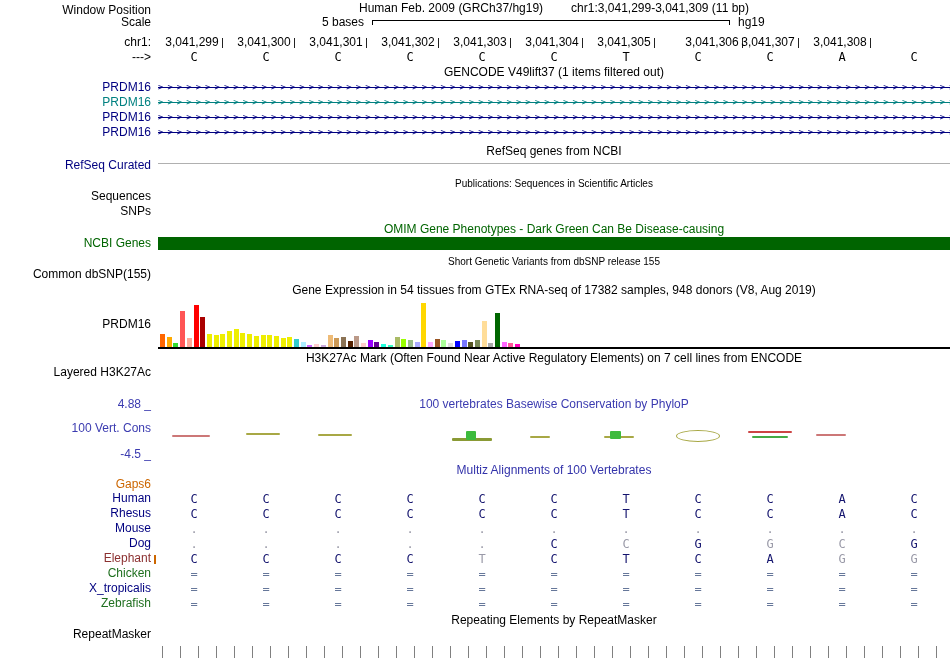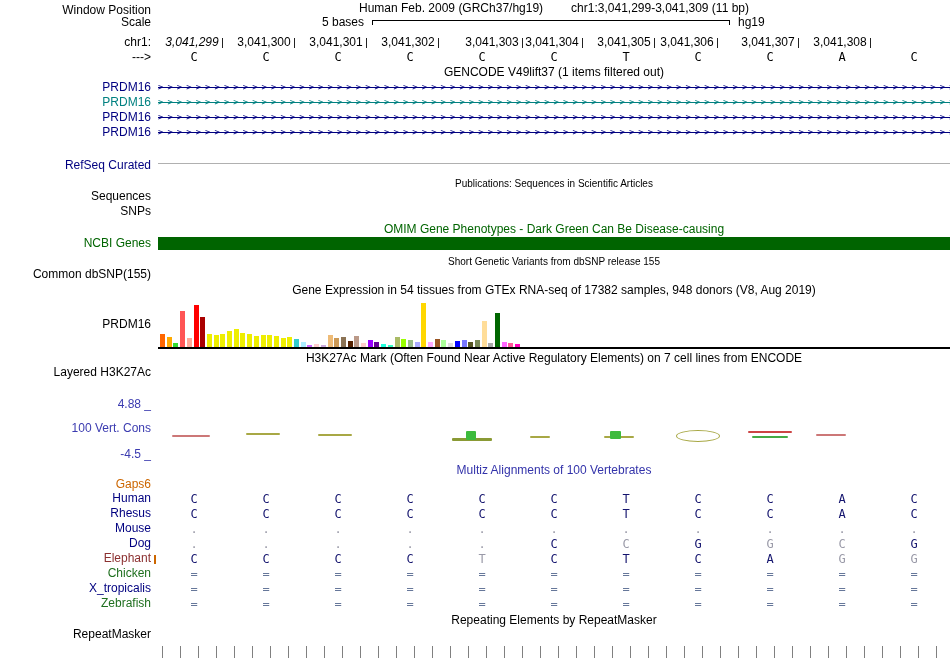--- a/index.html
+++ b/index.html
@@ -84,28 +84,28 @@
   <div class="scalerow">
     <span class="scaletext">5 bases</span>
     <div class="scalebar">
       <i class="se l"></i>
       <i class="se r"></i>
     </div>
     <span class="asm">hg19</span>
   </div>
 
   <div class="content" style="top:33px;height:16px">
-      <div class="rcell" style="left: 0px; font-style: italic;"><span>3,041,299</span><span class="rtick"></span></div>
+      <div class="rcell" style="left: 0px;"><span>3,041,299</span><span class="rtick"></span></div>
       <div class="rcell" style="left: 72px;"><span>3,041,300</span><span class="rtick"></span></div>
       <div class="rcell" style="left: 144px;"><span>3,041,301</span><span class="rtick"></span></div>
       <div class="rcell" style="left: 216px;"><span>3,041,302</span><span class="rtick"></span></div>
-      <div class="rcell" style="left: 300px;"><span>3,041,303</span><span class="rtick"></span></div>
+      <div class="rcell" style="left: 288px;"><span>3,041,303</span><span class="rtick"></span></div>
       <div class="rcell" style="left: 360px;"><span>3,041,304</span><span class="rtick"></span></div>
       <div class="rcell" style="left: 432px;"><span>3,041,305</span><span class="rtick"></span></div>
-      <div class="rcell" style="left: 495px;"><span>3,041,306</span><span class="rtick"></span></div>
+      <div class="rcell" style="left: 520px;"><span>3,041,306</span><span class="rtick"></span></div>
       <div class="rcell" style="left: 576px;"><span>3,041,307</span><span class="rtick"></span></div>
       <div class="rcell" style="left: 648px;"><span>3,041,308</span><span class="rtick"></span></div>
     </div>
   <div class="content" style="top:50px;height:15px">
       <div class="bcell" style="left: 0px;">C</div>
       <div class="bcell" style="left: 72px;">C</div>
       <div class="bcell" style="left: 144px;">C</div>
       <div class="bcell" style="left: 216px;">C</div>
       <div class="bcell" style="left: 288px;">C</div>
       <div class="bcell" style="left: 360px;">C</div>
@@ -129,20 +129,21 @@
       <div class="txrow" style="top: 111px; color: rgb(0, 0, 128);">
         <div class="txline"></div>
         <div class="txarrows">&gt;&gt;&gt;&gt;&gt;&gt;&gt;&gt;&gt;&gt;&gt;&gt;&gt;&gt;&gt;&gt;&gt;&gt;&gt;&gt;&gt;&gt;&gt;&gt;&gt;&gt;&gt;&gt;&gt;&gt;&gt;&gt;&gt;&gt;&gt;&gt;&gt;&gt;&gt;&gt;&gt;&gt;&gt;&gt;&gt;&gt;&gt;&gt;&gt;&gt;&gt;&gt;&gt;&gt;&gt;&gt;&gt;&gt;&gt;&gt;&gt;&gt;&gt;&gt;&gt;&gt;&gt;&gt;&gt;&gt;&gt;&gt;&gt;&gt;&gt;&gt;&gt;&gt;&gt;&gt;&gt;&gt;&gt;&gt;&gt;&gt;&gt;&gt;&gt;&gt;</div>
       </div>
       <div class="txrow" style="top: 126px; color: rgb(0, 0, 128);">
         <div class="txline"></div>
         <div class="txarrows">&gt;&gt;&gt;&gt;&gt;&gt;&gt;&gt;&gt;&gt;&gt;&gt;&gt;&gt;&gt;&gt;&gt;&gt;&gt;&gt;&gt;&gt;&gt;&gt;&gt;&gt;&gt;&gt;&gt;&gt;&gt;&gt;&gt;&gt;&gt;&gt;&gt;&gt;&gt;&gt;&gt;&gt;&gt;&gt;&gt;&gt;&gt;&gt;&gt;&gt;&gt;&gt;&gt;&gt;&gt;&gt;&gt;&gt;&gt;&gt;&gt;&gt;&gt;&gt;&gt;&gt;&gt;&gt;&gt;&gt;&gt;&gt;&gt;&gt;&gt;&gt;&gt;&gt;&gt;&gt;&gt;&gt;&gt;&gt;&gt;&gt;&gt;&gt;&gt;&gt;</div>
       </div>
     </div>
 
+  <div class="hdr" style="top:145px">RefSeq genes from NCBI</div>
   <div class="sepline" style="top:163px"></div>
 
   <div class="hdr" style="top: 223px; color: rgb(0, 100, 0);">OMIM Gene Phenotypes - Dark Green Can Be Disease-causing</div>
 
   <div class="hdr small" style="top:177px">Publications: Sequences in Scientific Articles</div>
   <div class="omimbar" style="top: 237px; background: rgb(0, 100, 0);"></div>
 
   <div class="hdr small" style="top:255px">Short Genetic Variants from dbSNP release 155</div>
 
   <div class="hdr" style="top:284px">Gene Expression in 54 tissues from GTEx RNA-seq of 17382 samples, 948 donors (V8, Aug 2019)</div>
@@ -199,20 +200,21 @@
       <div class="gbar" style="left: 330.3px; height: 4px; background: rgb(170, 170, 170);"></div>
       <div class="gbar" style="left: 337px; height: 34px; background: rgb(0, 102, 0);"></div>
       <div class="gbar" style="left: 343.7px; height: 5px; background: rgb(255, 102, 255);"></div>
       <div class="gbar" style="left: 350.4px; height: 4px; background: rgb(255, 85, 153);"></div>
       <div class="gbar" style="left: 357.1px; height: 3px; background: rgb(255, 0, 187);"></div>
     </div>
   <div class="baseline"></div>
 
   <div class="hdr" style="top:352px">H3K27Ac Mark (Often Found Near Active Regulatory Elements) on 7 cell lines from ENCODE</div>
 
+  <div class="hdr" style="top: 398px; color: rgb(59, 59, 176);">100 vertebrates Basewise Conservation by PhyloP</div>
   <div class="layer">
       <div class="cmark" style="left: 14px; top: 435px; width: 38px; height: 2px; background: rgb(204, 119, 119);"></div>
       <div class="cmark" style="left: 88px; top: 433px; width: 34px; height: 2px; background: rgb(168, 168, 69);"></div>
       <div class="cmark" style="left: 160px; top: 434px; width: 34px; height: 2px; background: rgb(168, 168, 69);"></div>
       <div class="cmark" style="left: 294px; top: 438px; width: 40px; height: 3px; background: rgb(138, 154, 53);"></div>
       <div class="cmark" style="left: 308px; top: 431px; width: 10px; height: 9px; background: rgb(61, 187, 61);"></div>
       <div class="cmark" style="left: 372px; top: 436px; width: 20px; height: 2px; background: rgb(168, 168, 69);"></div>
       <div class="cmark" style="left: 446px; top: 436px; width: 30px; height: 2px; background: rgb(168, 168, 69);"></div>
       <div class="cmark" style="left: 452px; top: 431px; width: 11px; height: 8px; background: rgb(61, 187, 61);"></div>
       <div class="cmark" style="left: 518px; top: 430px; width: 42px; height: 10px; border: 1.5px solid rgb(168, 168, 69); border-radius: 50%;"></div>

